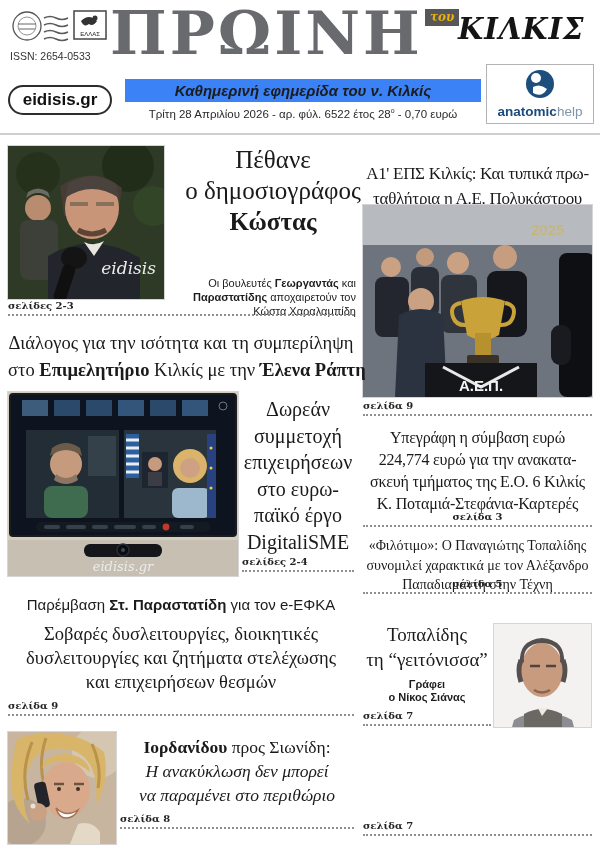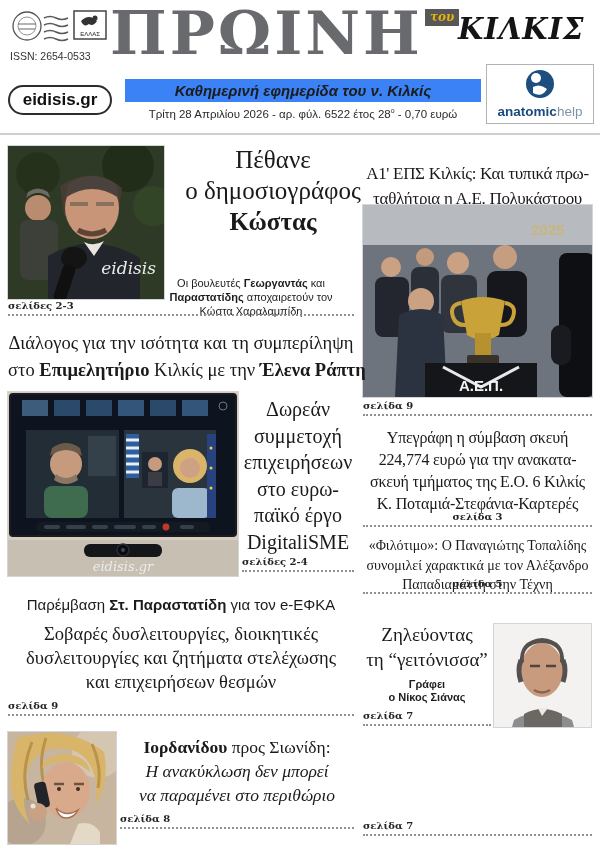--- a/index.html
+++ b/index.html
@@ -33,21 +33,21 @@
   
   .page-ref{font-family:"DejaVu Serif",serif;font-weight:bold;font-size:10px;color:#222;
             border-bottom:2px dotted #8f8f8f;padding-bottom:3px;}
   .wm{font-style:italic;fill:#ececec;font-family:"DejaVu Serif",serif;}
   .b{font-weight:bold;}
   .it{font-style:italic;}
   sup{font-size:60%;}
 
   
   .lead-title{left:179px;top:144px;width:188px;font-size:25px;line-height:31px;text-align:center;}
-  .lead-sub{left:155px;top:276px;width:192px;text-align:center;
+  .lead-sub{left:164px;top:276px;width:192px;text-align:right;
             font-family:"Liberation Sans",sans-serif;font-size:11px;line-height:14px;color:#1c1c1c;}
   .lead-ref{left:8px;top:300px;width:346px;}
 
   
   .dlg-title{left:8px;top:330px;width:346px;font-size:18.5px;line-height:27px;text-align:center;}
   .dlg-side{left:242px;top:396px;width:112px;text-align:center;font-size:20px;line-height:26.5px;}
   .dlg-ref{left:242px;top:556px;width:112px;}
 
   
   .efka-kicker{left:8px;top:596px;width:346px;text-align:center;
@@ -252,21 +252,21 @@
     <div class="nw">Δωρεάν</div>
     <div class="nw">συμμετοχή</div>
     <div class="nw">επιχειρήσεων</div>
     <div class="nw">στο ευρω-</div>
     <div class="nw">παϊκό έργο</div>
     <div class="nw">DigitaliSME</div>
   </div>
   <div class="abs page-ref dlg-ref"><span>σελίδες 2-4</span></div>
 
   <div class="abs con-title">
-    <div class="nw">Υπεγράφη η σύμβαση σκευή</div>
+    <div class="nw">Υπεγράφη η σύμβαση ευρώ</div>
     <div class="nw">224,774 ευρώ για την ανακατα-</div>
     <div class="nw">σκευή τμήματος της Ε.Ο. 6 Κιλκίς</div>
     <div class="nw">Κ. Ποταμιά-Στεφάνια-Καρτερές</div>
   </div>
   <div class="abs page-ref con-ref"><span>σελίδα 3</span></div>
 
   <div class="abs fil-title">
     <div class="nw">«Φιλότιμο»: Ο Παναγιώτης Τοπαλίδης</div>
     <div class="nw">συνομιλεί χαρακτικά με τον Αλέξανδρο</div>
     <div class="nw">Παπαδιαμάντη στην Τέχνη</div>
@@ -275,21 +275,21 @@
 
   <div class="abs efka-kicker nw"><span>Παρέμβαση </span><span class="b">Στ. Παραστατίδη</span><span> για τον e-ΕΦΚΑ</span></div>
   <div class="abs efka-title">
     <div class="nw">Σοβαρές δυσλειτουργίες, διοικητικές</div>
     <div class="nw">δυσλειτουργίες και ζητήματα στελέχωσης</div>
     <div class="nw">και επιχειρήσεων θεσμών</div>
   </div>
   <div class="abs page-ref efka-ref"><span>σελίδα 9</span></div>
 
   <div class="abs op-title">
-    <div class="nw">Ζηλεύοντας</div>
+    <div class="nw">Τοπαλίδης</div>
     <div class="nw">τη “γειτόνισσα”</div>
   </div>
   <div class="abs op-byline">
     <div>Γράφει</div>
     <div>ο Νίκος Σιάνας</div>
   </div>
   <div class="abs page-ref op-ref"><span>σελίδα 7</span></div>
   <div class="abs photo-frame" style="left:494px;top:624px;">
     <svg class="photo" width="97" height="103" viewBox="0 0 97 103">
       <rect width="97" height="103" fill="#f3f2f0"></rect>

